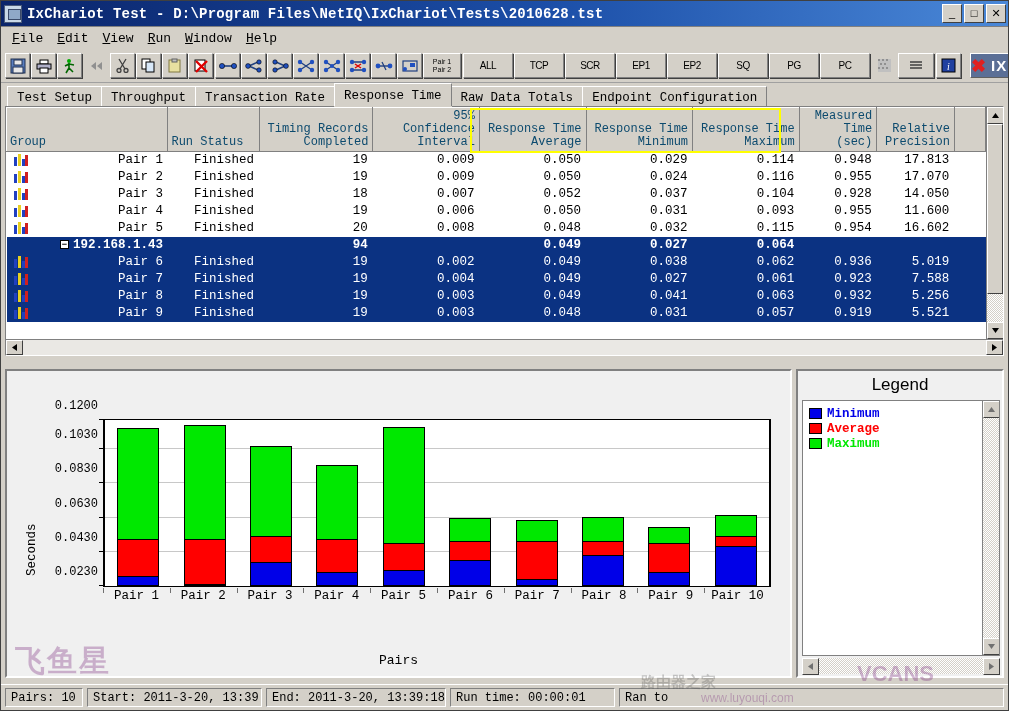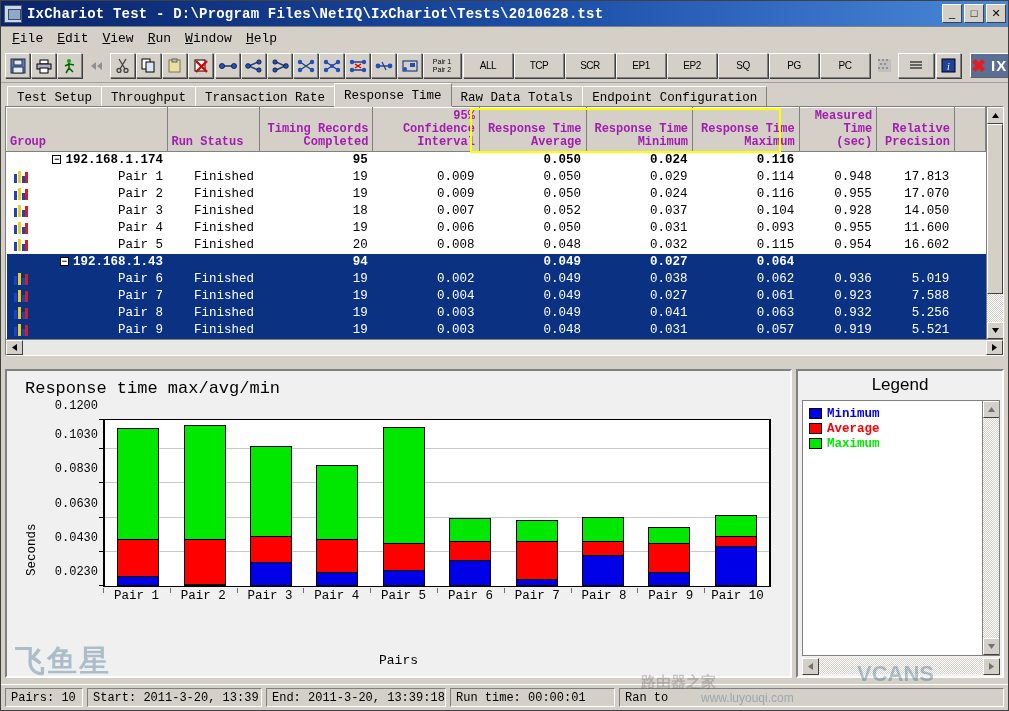--- a/index.html
+++ b/index.html
@@ -166,22 +166,22 @@
     position: relative;
   }
   .grid-inner { flex: 1 1 auto; display: flex; overflow: hidden; }
   .grid-main { flex: 1 1 auto; overflow: hidden; position: relative; }
 
   table.rt { border-collapse: collapse; width: 100%; table-layout: fixed; }
   table.rt th {
     background: #d4d0c8;
     border: 1px solid #ffffff;
     border-right-color: #808080; border-bottom-color: #808080;
-    font-size: 12px; font-weight: bold;
-    color: #a21caf;
+    font-size: 12px; font-weight: normal;
+    color: #0c4a6e;
     vertical-align: bottom;
     text-align: right;
     padding: 2px 4px 2px 3px;
     height: 44px;
     white-space: pre-line;
     line-height: 13px;
   }
   table.rt th.lefthead { text-align: left; vertical-align: bottom; }
   table.rt th.hl { position: relative; }
   .hl-box {
@@ -380,21 +380,21 @@
     overflow: hidden;
   }
   .sb-cell.c1 { width: 78px; }
   .sb-cell.c2 { width: 175px; }
   .sb-cell.c3 { width: 180px; }
   .sb-cell.c4 { width: 165px; }
   .sb-cell.c5 { flex: 1 1 auto; }
 
   
   .wm { position: absolute; pointer-events: none; opacity: .30; z-index: 30;
-        font-family: "Liberation Sans", sans-serif; color: #0c4a6e; }
+        font-family: "Liberation Sans", sans-serif; color: #701a75; }
   .wm1 { left: 14px; top: 640px; font-size: 30px; font-weight: bold; letter-spacing: 2px; }
   .wm2 { left: 830px; top: 660px; font-size: 22px; font-weight: bold; margin-left: 26px; }
   .wm3 { left: 700px; top: 690px; font-size: 12px; }
   .wm4 { left: 640px; top: 672px; font-size: 15px; font-weight: bold; color: #555; }
 </style>
 </head>
 <body>
 
 <div id="app">
 
@@ -625,33 +625,20 @@
               <th class="hl">Response Time
 Maximum</th>
               <th>Measured
 Time (sec)</th>
               <th>Relative
 Precision</th>
               <th></th>
             </tr>
           </thead>
           <tbody>
-              <tr class="grouprow ">
-                <td class="c-icon"></td>
-                <td class="c-group"><span class="expander">−</span>192.168.1.174</td>
-                <td class="c-status"></td>
-                <td>95</td>
-                <td></td>
-                <td>0.050</td>
-                <td>0.024</td>
-                <td>0.116</td>
-                <td></td>
-                <td></td>
-                <td></td>
-              </tr>
               <tr class="">
                 <td class="c-icon"><span class="bar-icon"><i></i><i></i><i></i><i></i></span></td>
                 <td class="c-group" style="padding-left: 46px;">Pair 1</td>
                 <td class="c-status">Finished</td>
                 <td>19</td>
                 <td>0.009</td>
                 <td>0.050</td>
                 <td>0.029</td>
                 <td>0.114</td>
                 <td>0.948</td>
@@ -806,21 +793,20 @@
         <svg width="5" height="7" viewBox="0 0 5 7">
             <path d="M0 0 L5 3.5 L0 7 Z" fill="#000"></path>
           </svg>
       </div>
     </div>
   </div>
 
   <div class="bottom">
 
     <div class="chart-panel">
-      <div class="chart-title">Response time max/avg/min</div>
       <div class="ylabel">Seconds</div>
       <div class="plot">
         <div id="gridlines">
             <div class="gridline" style="bottom: 20.6186%;"></div>
             <div class="gridline" style="bottom: 41.2371%;"></div>
             <div class="gridline" style="bottom: 61.8557%;"></div>
             <div class="gridline" style="bottom: 82.4742%;"></div>
           </div>
         <div id="yticks">
             <div class="ytick" style="bottom: calc(0% + 0px); position: absolute;">0.0230</div>

